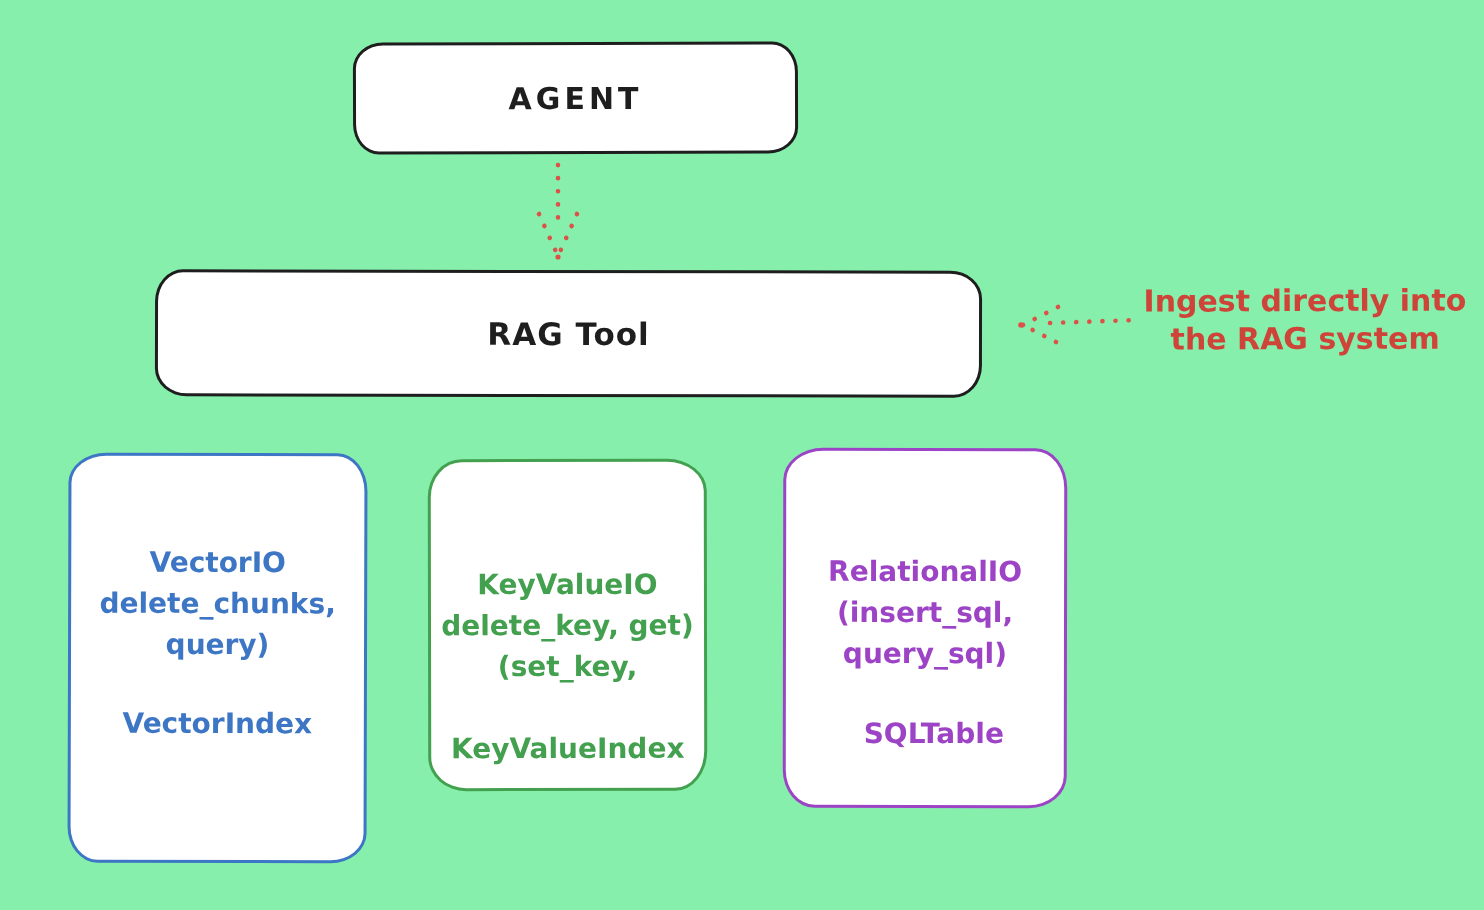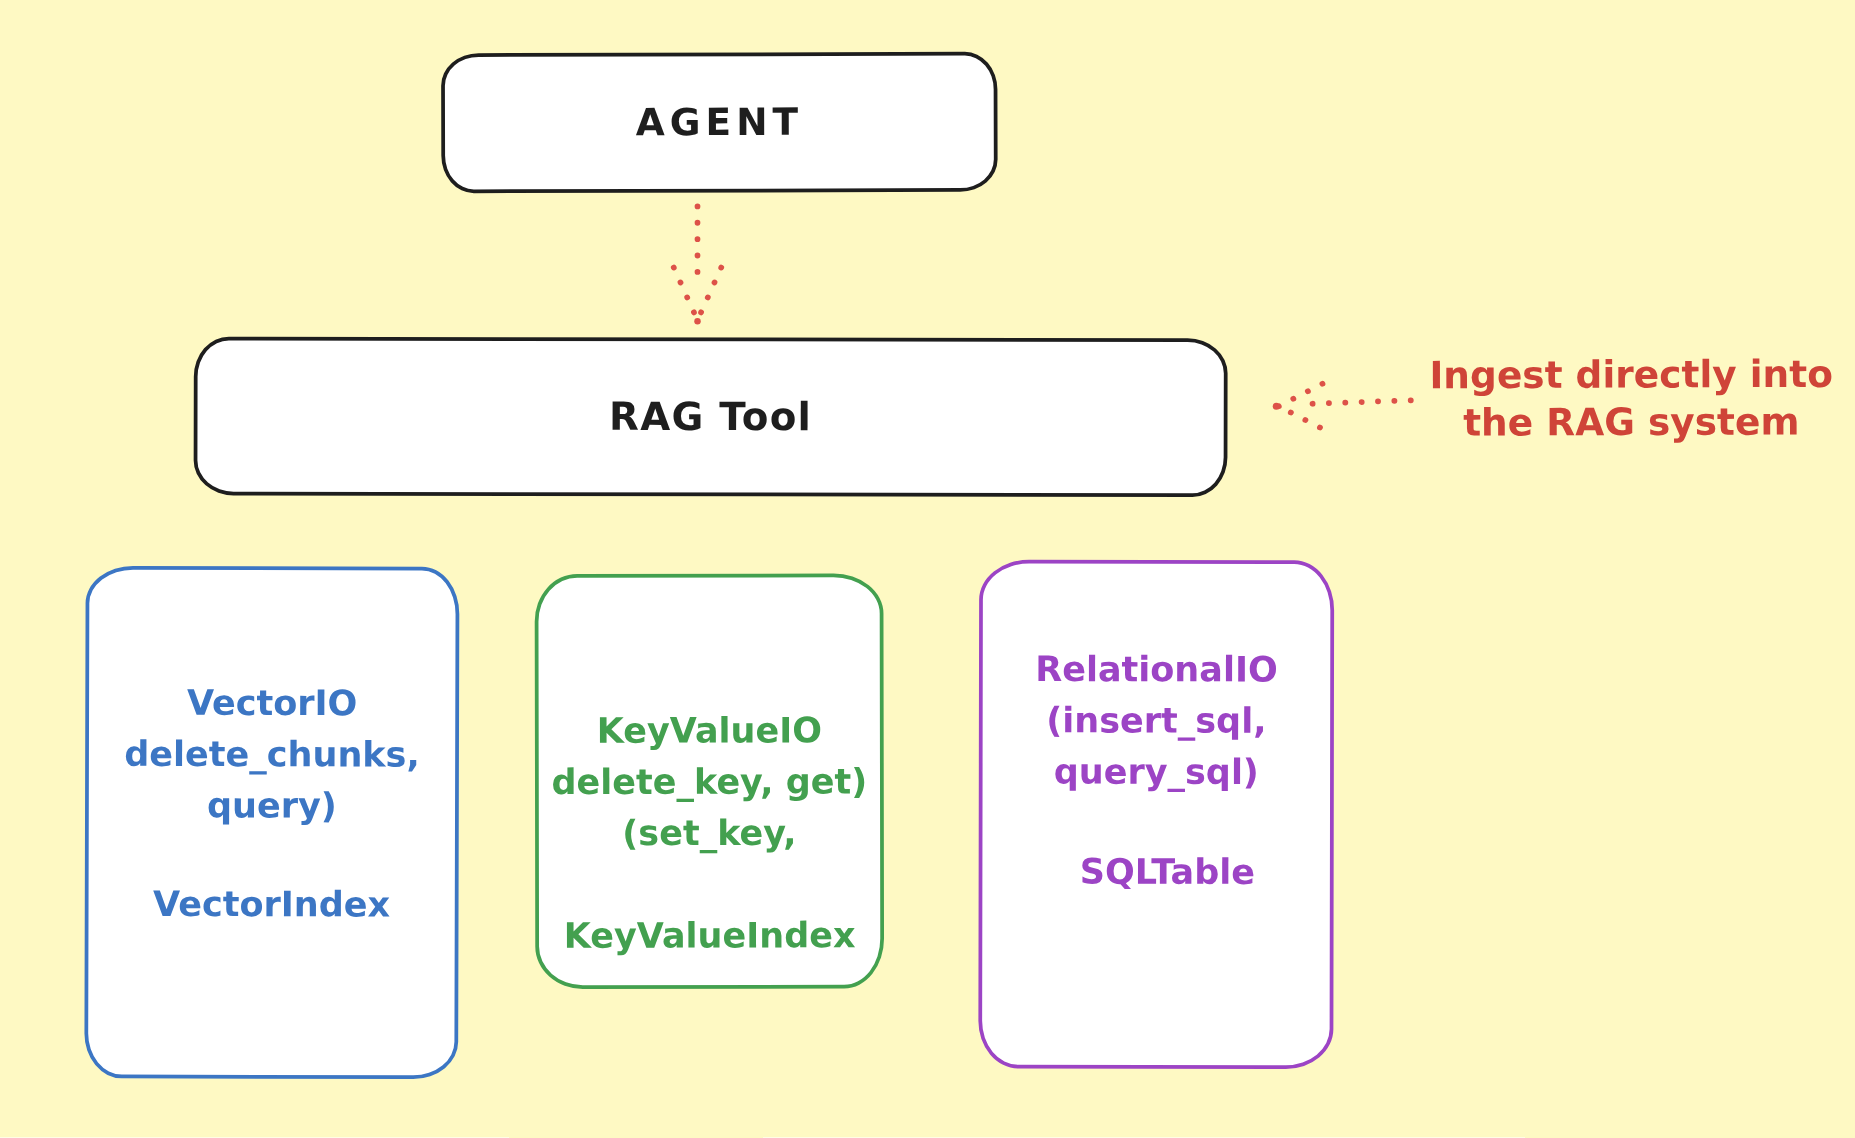--- a/index.html
+++ b/index.html
@@ -1,20 +1,20 @@
 <!DOCTYPE html>
 <html style="--ink: #1e1e1e; --blue: #3c76c4; --green: #43a04f; --purple: #9c44c5; --red-text: #cf4438; --red-arrow: #dd5248;"><head>
 <meta charset="utf-8">
 <style>
   html, body { margin: 0; padding: 0; background: #ffffff; }
   .canvas {
     position: relative;
     width: 1484px;
     height: 910px;
-    background: #fef9c3;
+    background: #86efac;
     font-family: "DejaVu Sans", "Liberation Sans", sans-serif;
     overflow: hidden;
   }
 
   .node {
     position: absolute;
     background: #ffffff;
     box-sizing: border-box;
     display: flex;
     align-items: center;
@@ -61,25 +61,25 @@
   }
   .store-keyvalue {
     left: 428px; top: 459px; width: 279px; height: 332px;
     border: 3px solid var(--green);
     border-radius: 34px 40px 32px 38px / 38px 32px 40px 34px;
     color: var(--green);
     padding-top: 102px;
     transform: rotate(-0.1deg);
   }
   .store-relational {
-    left: 783px; top: 448px; width: 284px; height: 407px;
+    left: 783px; top: 448px; width: 284px; height: 360px;
     border: 3px solid var(--purple);
     border-radius: 40px 32px 38px 32px / 32px 40px 32px 38px;
     color: var(--purple);
-    padding-top: 64px;
+    padding-top: 100px;
     transform: rotate(0.1deg);
   }
   .index-label { display: block; }
   .store-vector   .index-label { margin-top: 38px; }
   .store-keyvalue .index-label { margin-top: 41px; }
   .store-relational .index-label { margin-top: 39px; margin-left: 18px; }
 
   
   .annotation {
     position: absolute;

